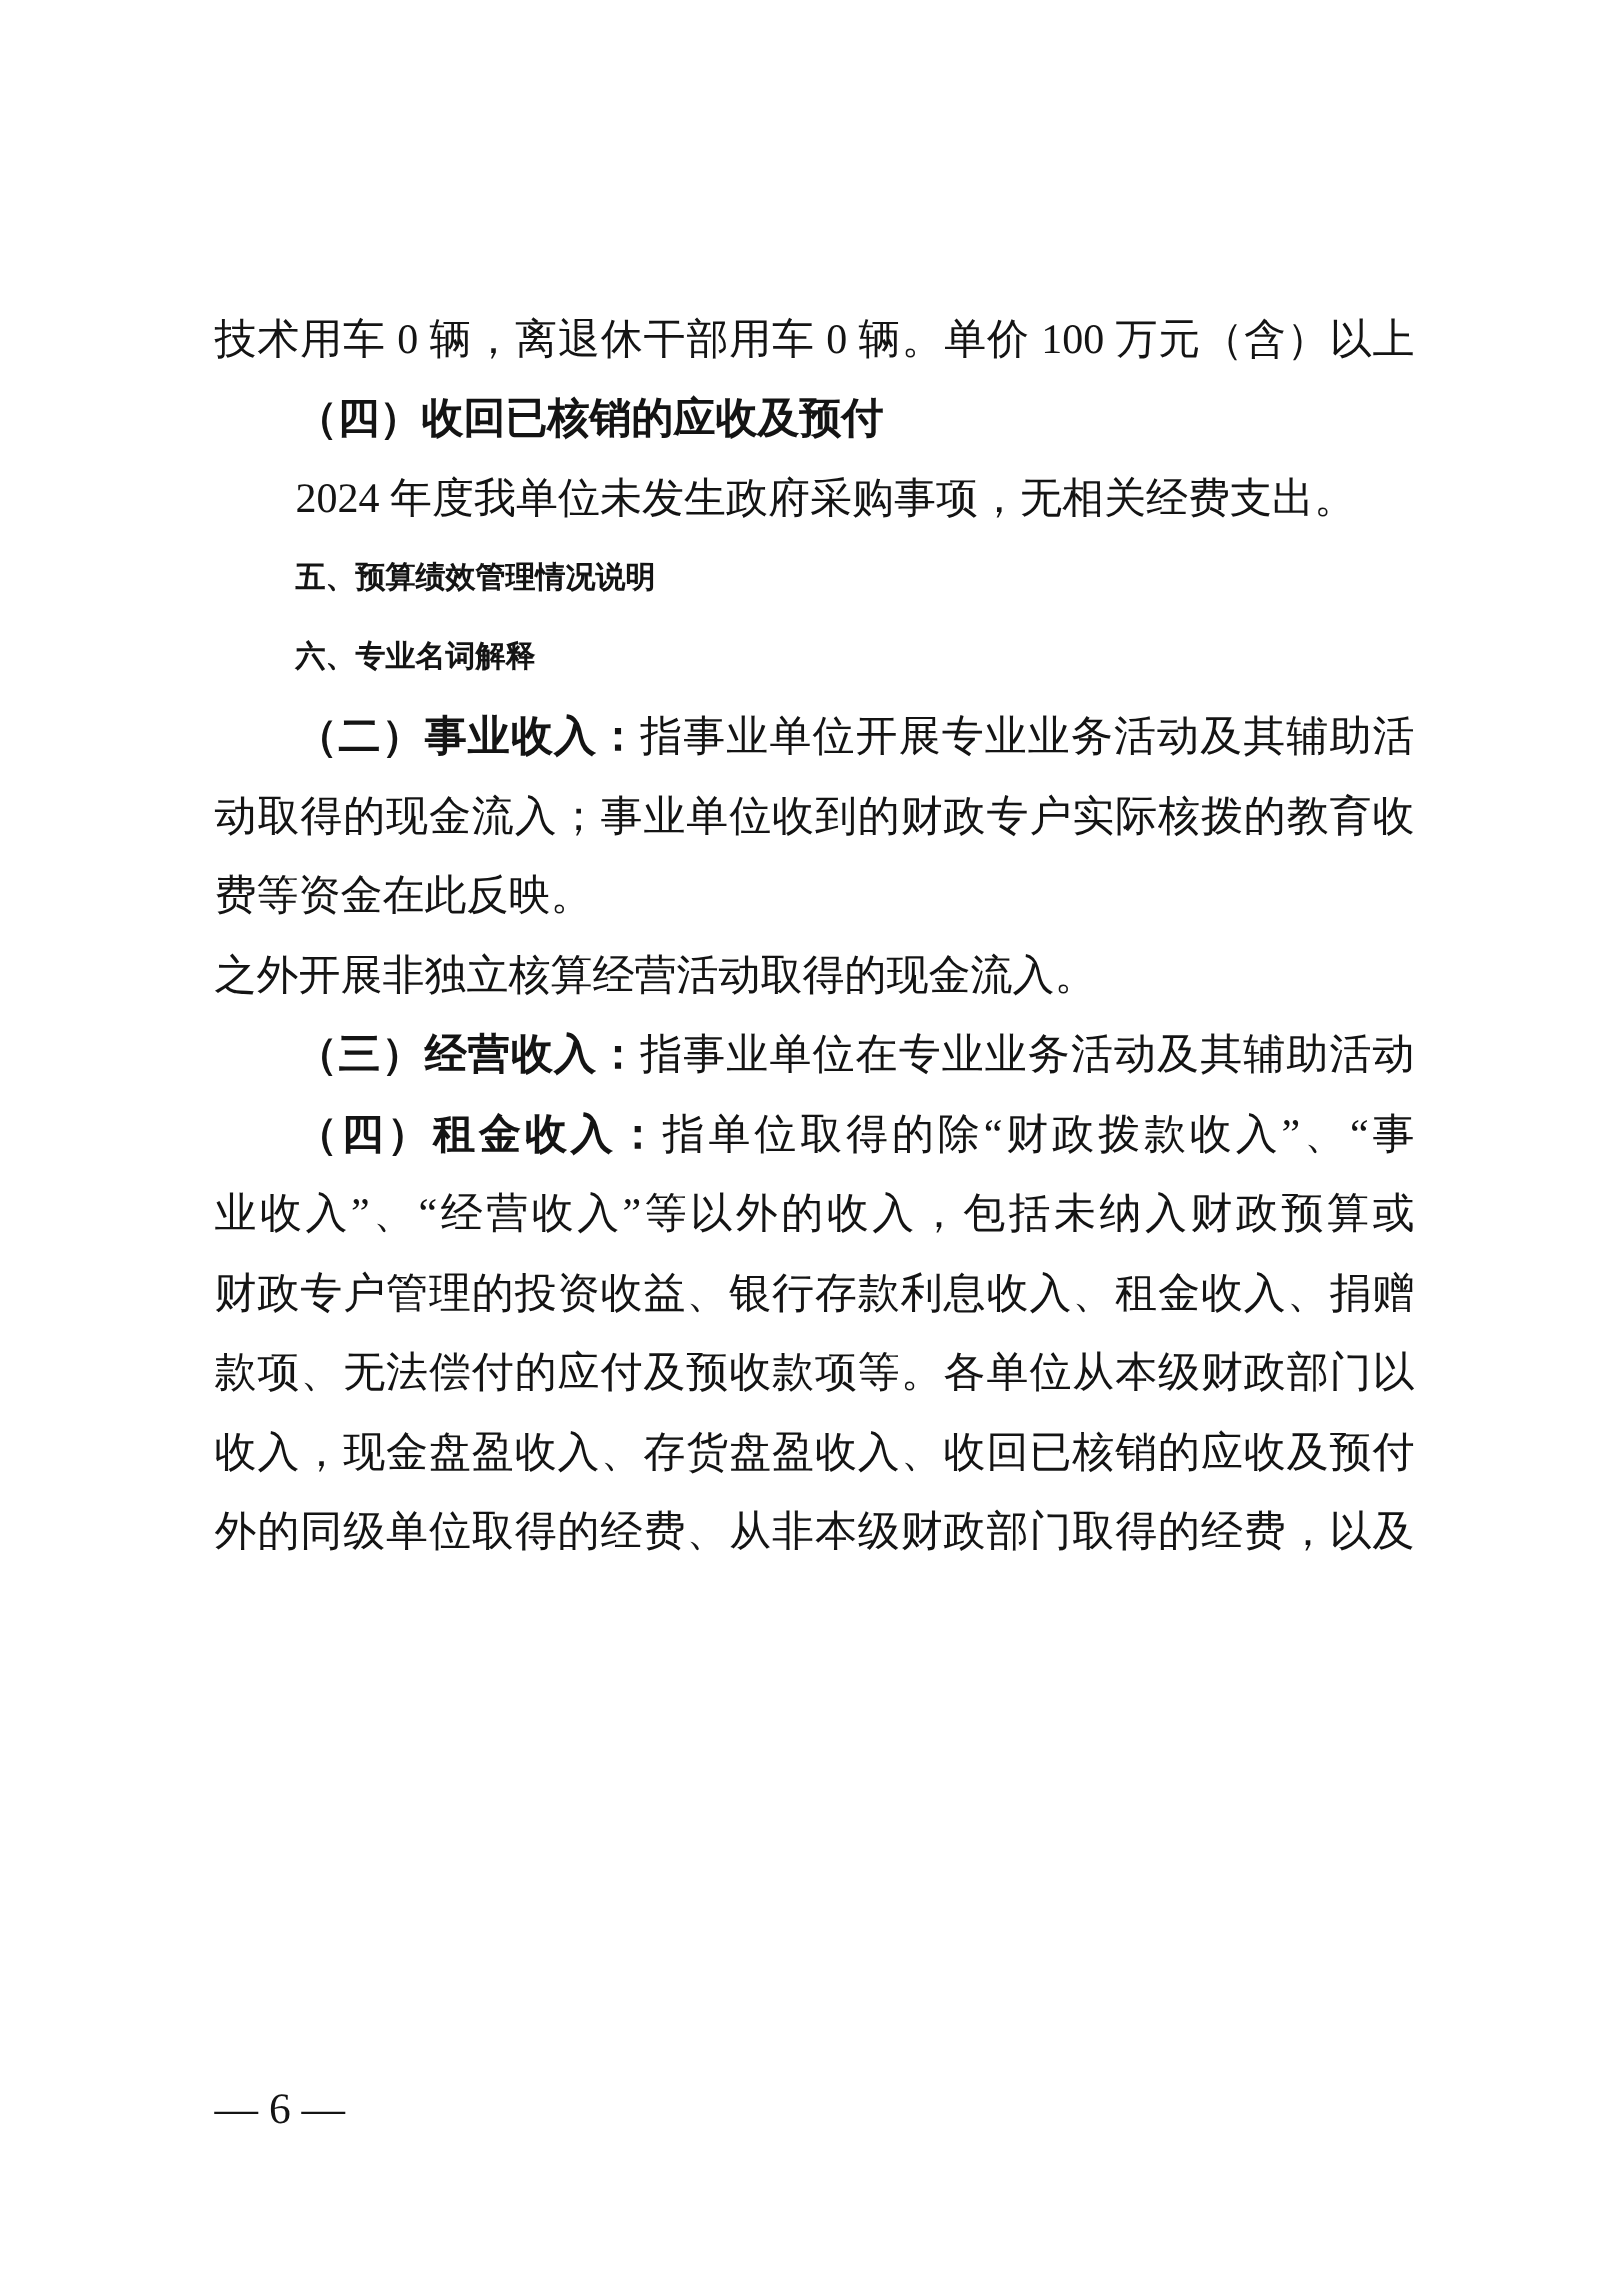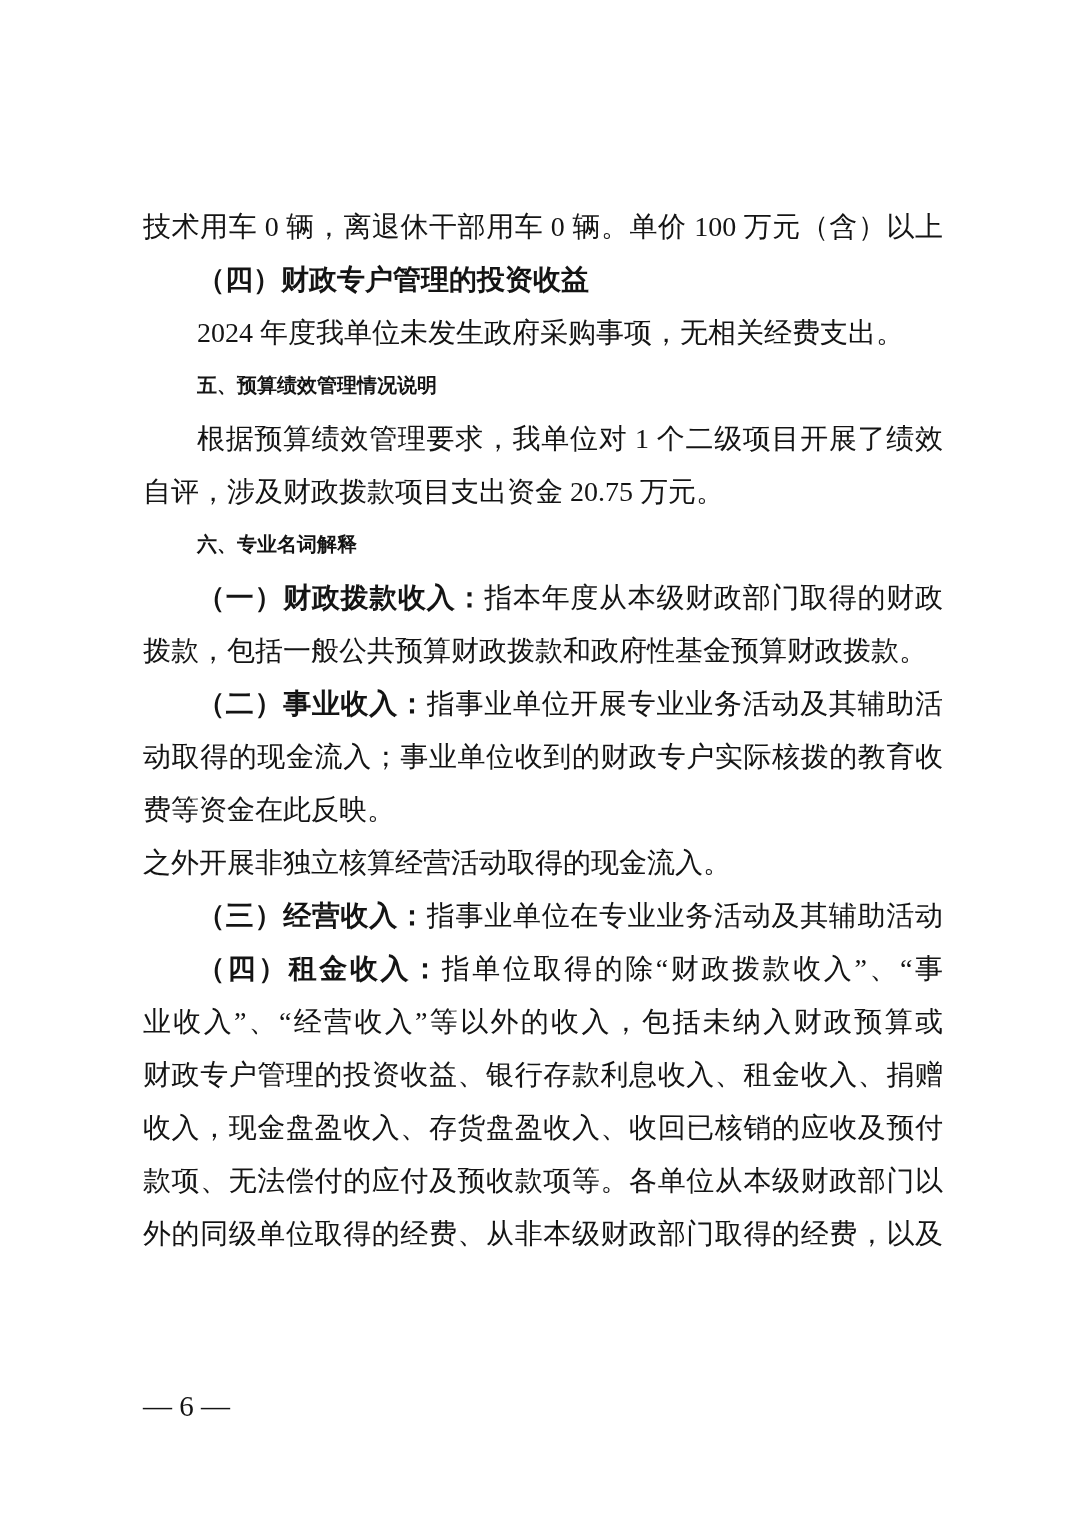--- a/index.html
+++ b/index.html
@@ -46,41 +46,31 @@
 </head>
 <body>
 
 <div class="page">
   <div class="content">
 
     <div>
       <div class="line j">技术用车 0 辆，离退休干部用车 0 辆。单价 100 万元（含）以上</div>
     </div>
 
-    <div class="line l indent subheading-line">（四）财政专户管理的投资收益</div>
+    <div class="line l indent subheading-line">（四）收回已核销的应收及预付</div>
 
     <div>
       <div class="line l indent">2024 年度我单位未发生政府采购事项，无相关经费支出。</div>
     </div>
 
     <div class="line l indent heading-line">五、预算绩效管理情况说明</div>
 
-    <div>
-      <div class="line j indent">根据预算绩效管理要求，我单位对 1 个二级项目开展了绩效</div>
-      <div class="line l">自评，涉及财政拨款项目支出资金 20.75 万元。</div>
-    </div>
 
     <div class="line l indent heading-line">六、专业名词解释</div>
 
-    <div>
-      <div class="line j indent">
-        <span class="term-label">（一）财政拨款收入：</span><span>指本年度从本级财政部门取得的财政</span>
-      </div>
-      <div class="line l">拨款，包括一般公共预算财政拨款和政府性基金预算财政拨款。</div>
-    </div>
 
     <div>
       <div class="line j indent">
         <span class="term-label">（二）事业收入：</span><span>指事业单位开展专业业务活动及其辅助活</span>
       </div>
       <div class="line j">动取得的现金流入；事业单位收到的财政专户实际核拨的教育收</div>
       <div class="line l">费等资金在此反映。</div>
     </div>
 
     <div>
@@ -89,21 +79,21 @@
         <span class="term-label">（三）经营收入：</span><span>指事业单位在专业业务活动及其辅助活动</span>
       </div>
     </div>
 
     <div>
       <div class="line j indent">
         <span class="term-label">（四）租金收入：</span><span>指单位取得的除“财政拨款收入”、“事</span>
       </div>
       <div class="line j">业收入”、“经营收入”等以外的收入，包括未纳入财政预算或</div>
       <div class="line j">财政专户管理的投资收益、银行存款利息收入、租金收入、捐赠</div>
+      <div class="line j">款项、无法偿付的应付及预收款项等。各单位从本级财政部门以</div>
       <div class="line j">收入，现金盘盈收入、存货盘盈收入、收回已核销的应收及预付</div>
-      <div class="line j">款项、无法偿付的应付及预收款项等。各单位从本级财政部门以</div>
       <div class="line j">外的同级单位取得的经费、从非本级财政部门取得的经费，以及</div>
     </div>
 
   </div>
 
   <div class="footer">— 6 —</div>
 </div>
 
 </body></html>

